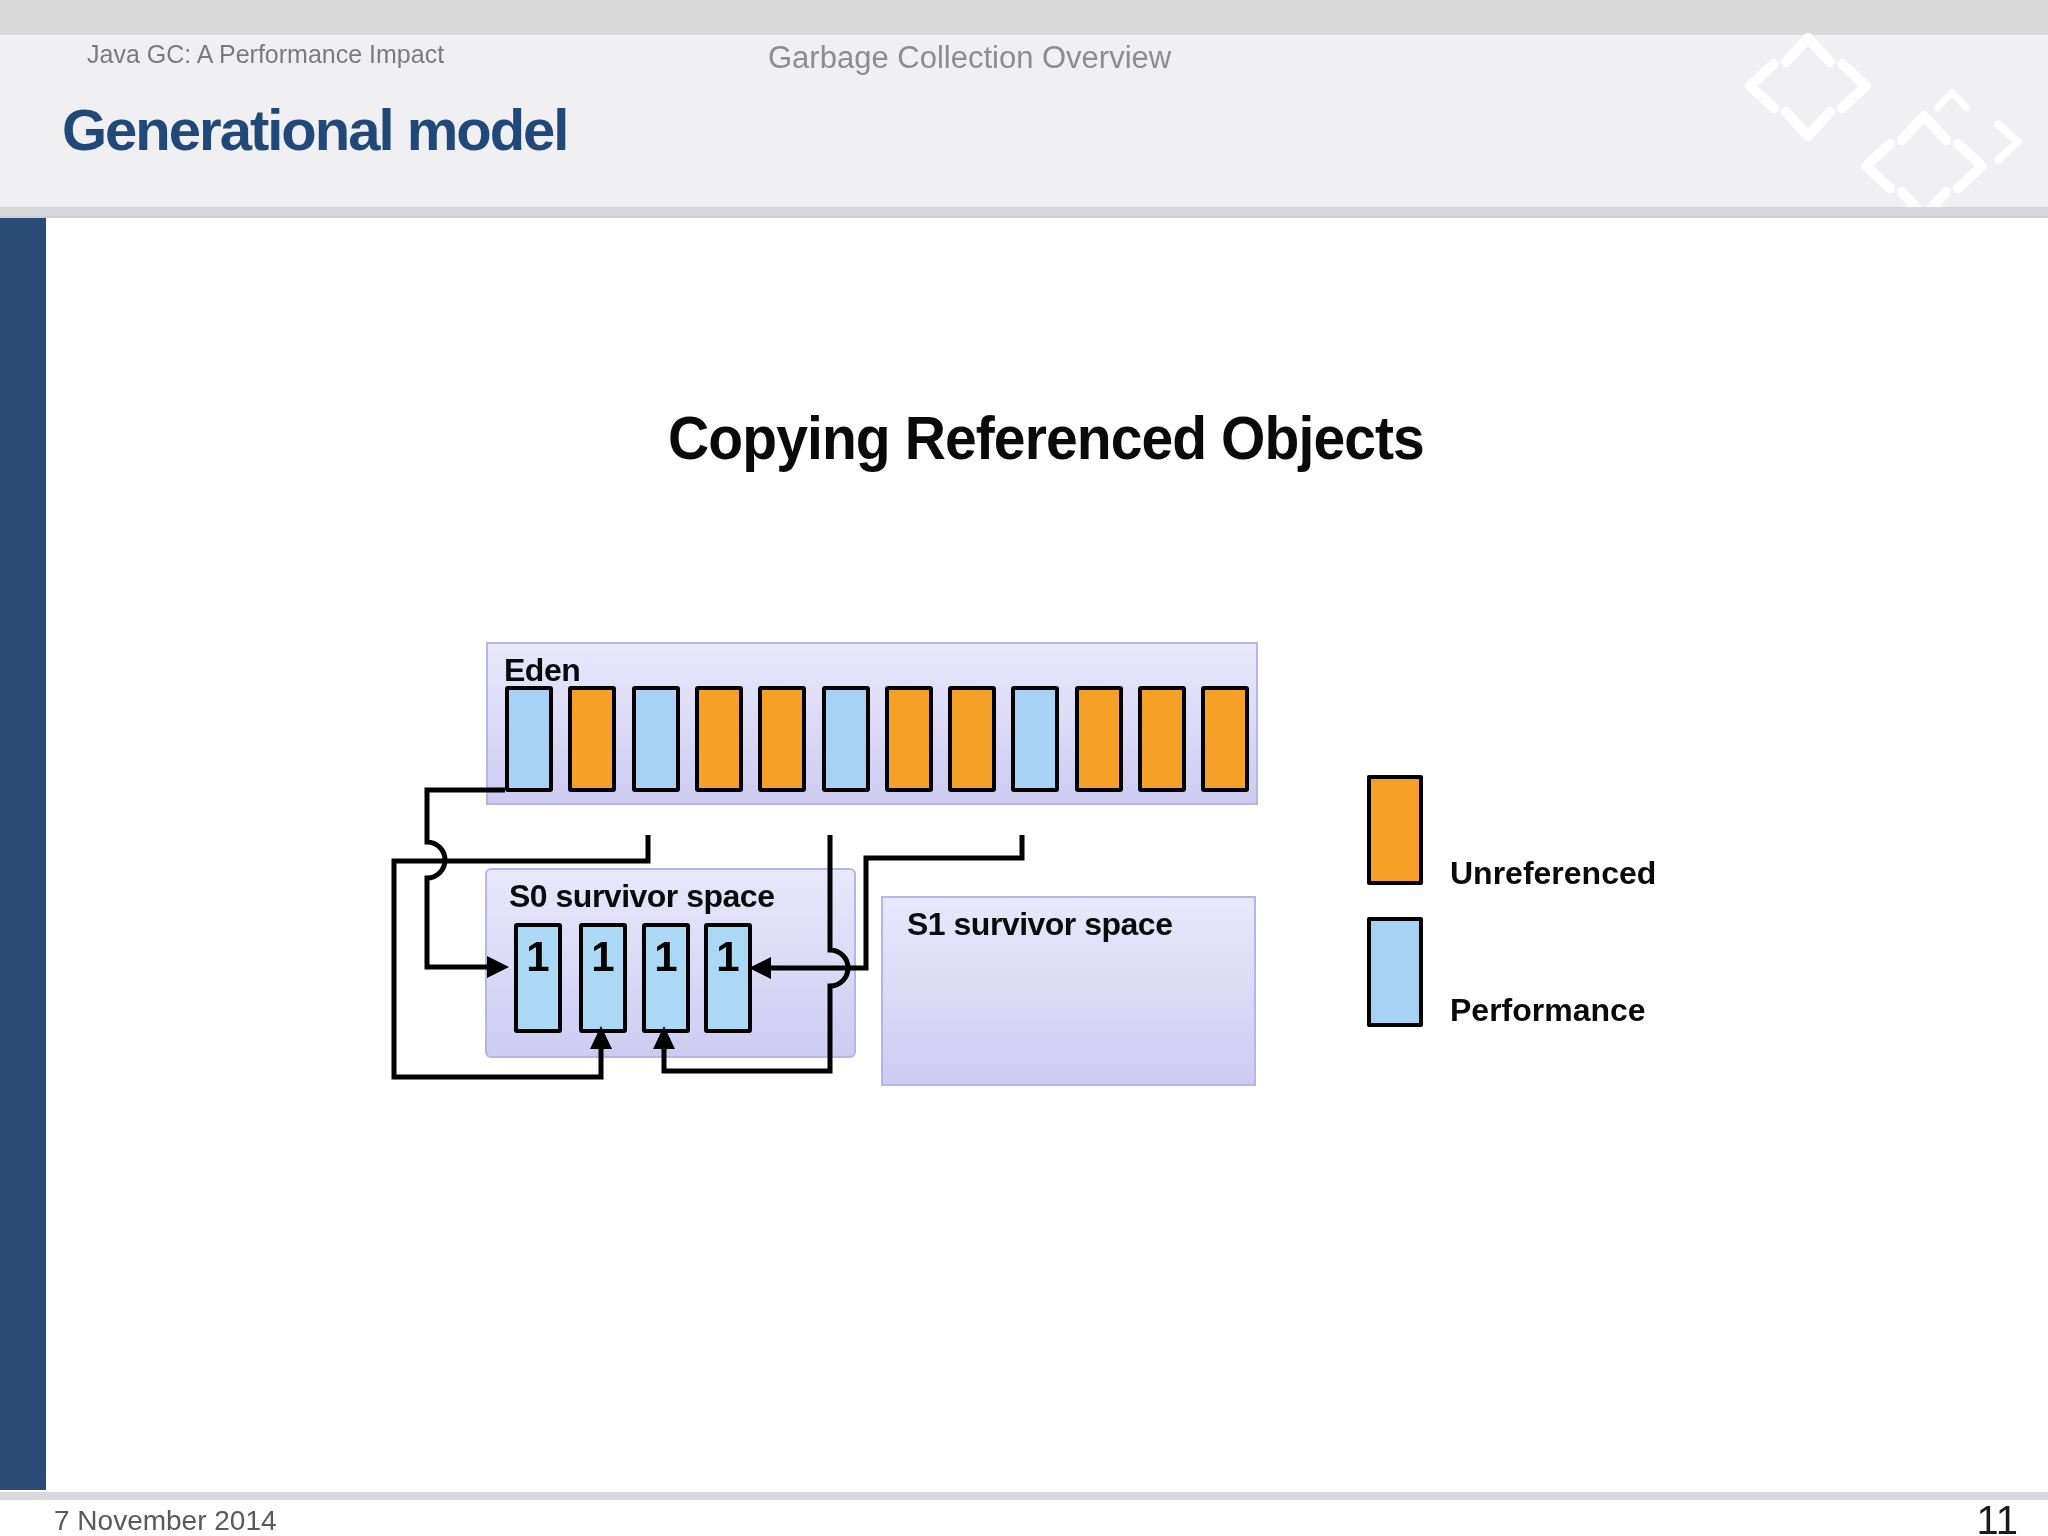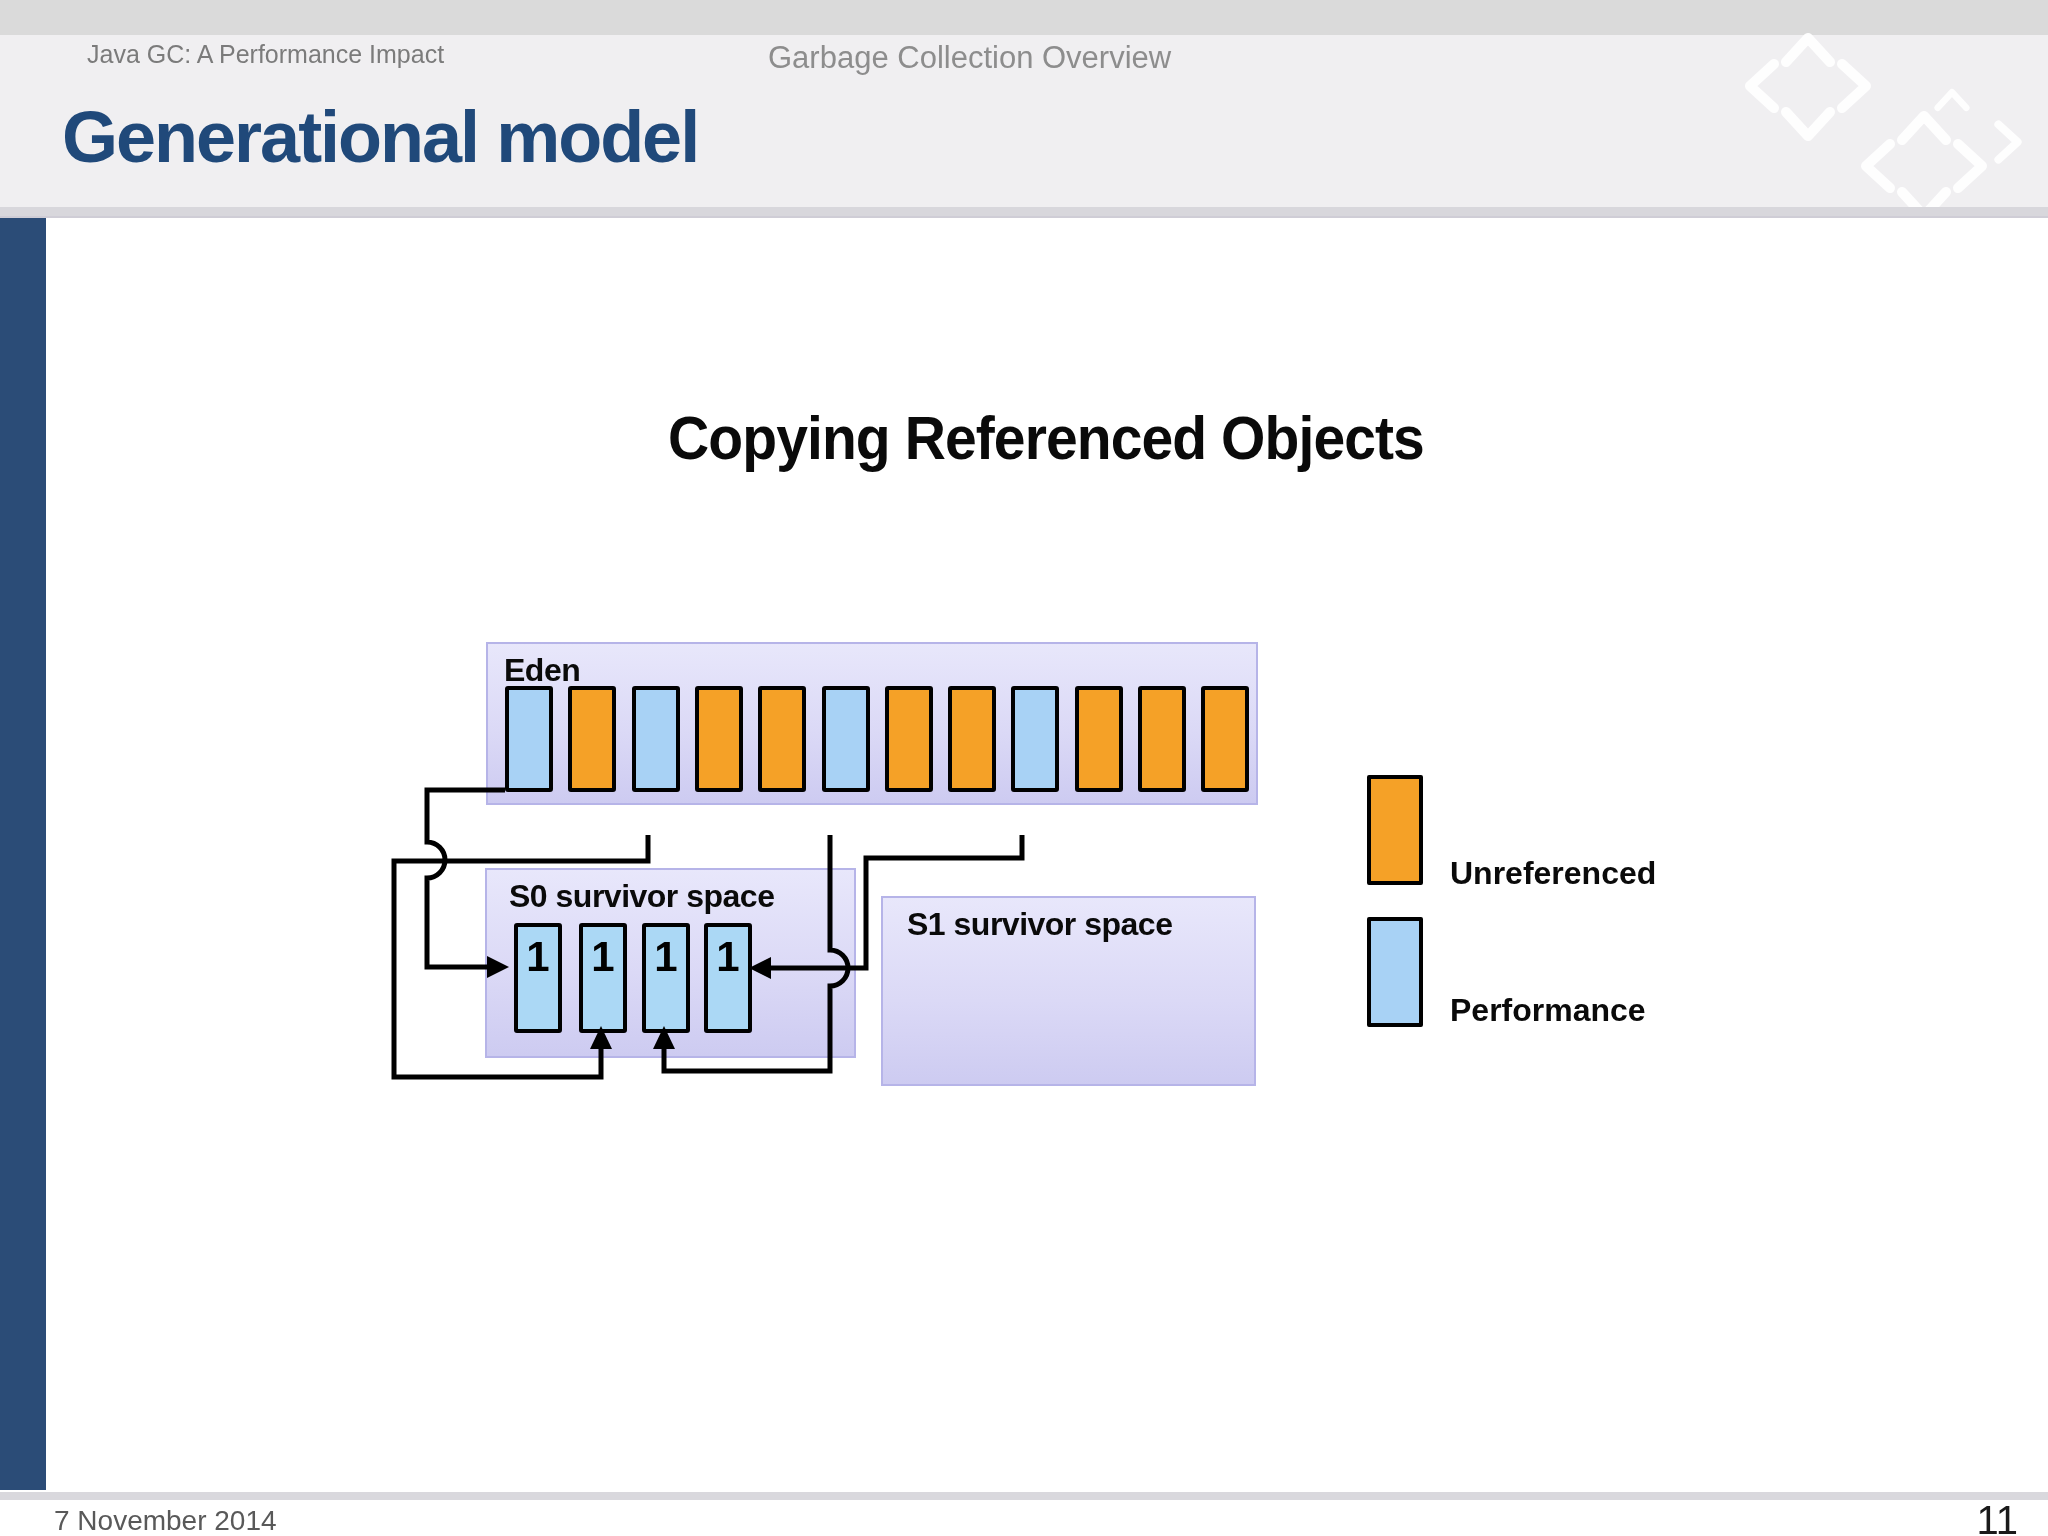--- a/index.html
+++ b/index.html
@@ -8,34 +8,34 @@
   .abs{position:absolute;}
 
   
   .top-strip{left:0;top:0;width:2048px;height:35px;background:#dadada;}
   .left-bar{left:0;top:35px;width:46px;height:1455px;background:#2B4C77;}
   .header-band{left:0;top:35px;width:2048px;height:172px;background:#f0eff1;}
   .header-divider{left:0;top:207px;width:2048px;height:9px;background:#d8d7dc;
                   border-bottom:2px solid #cfcdd6;}
   .hdr-left{left:87px;top:40px;font-size:25px;font-weight:normal;color:#7b7b7b;}
   .hdr-center{left:768px;top:40px;font-size:31px;color:#8d8d8d;}
-  .page-title{left:62px;top:96px;font-size:72px;font-weight:bold;color:#20497A;
+  .page-title{left:62px;top:96px;font-size:58px;font-weight:bold;color:#20497A;
               letter-spacing:-2px;white-space:nowrap;}
 
   
   .chevrons{left:1700px;top:20px;}
 
   
   .fig-title{left:1046px;top:402px;transform:translateX(-50%) scaleX(.92);
              transform-origin:center top;font-size:62px;font-weight:bold;color:#0a0a0a;
              letter-spacing:-1px;white-space:nowrap;}
   .panel{border:2px solid #b6b4e8;
          background:linear-gradient(180deg,#e8e7fb 0%,#dbd9f6 55%,#cdcbf1 100%);}
   .eden-panel{left:486px;top:642px;width:768px;height:159px;}
-  .s0-panel{left:485px;top:868px;width:367px;height:186px;}
+  .s0-panel{left:485px;top:868px;width:367px;height:186px;border-radius:6px;}
   .s1-panel{left:881px;top:896px;width:371px;height:186px;}
   .panel-label{position:absolute;font-weight:bold;color:#0a0a0a;font-size:32px;
                white-space:nowrap;letter-spacing:-.5px;}
   .eden-label{left:16px;top:8px;}
   .s0-label{left:22px;top:8px;}
   .s1-label{left:24px;top:8px;}
   .slot{position:absolute;top:42px;width:40px;height:98px;border:4px solid #000;
         border-radius:3px;}
   .slot.ref{background:#A8D2F5;}
   .slot.unref{background:#F5A127;}

